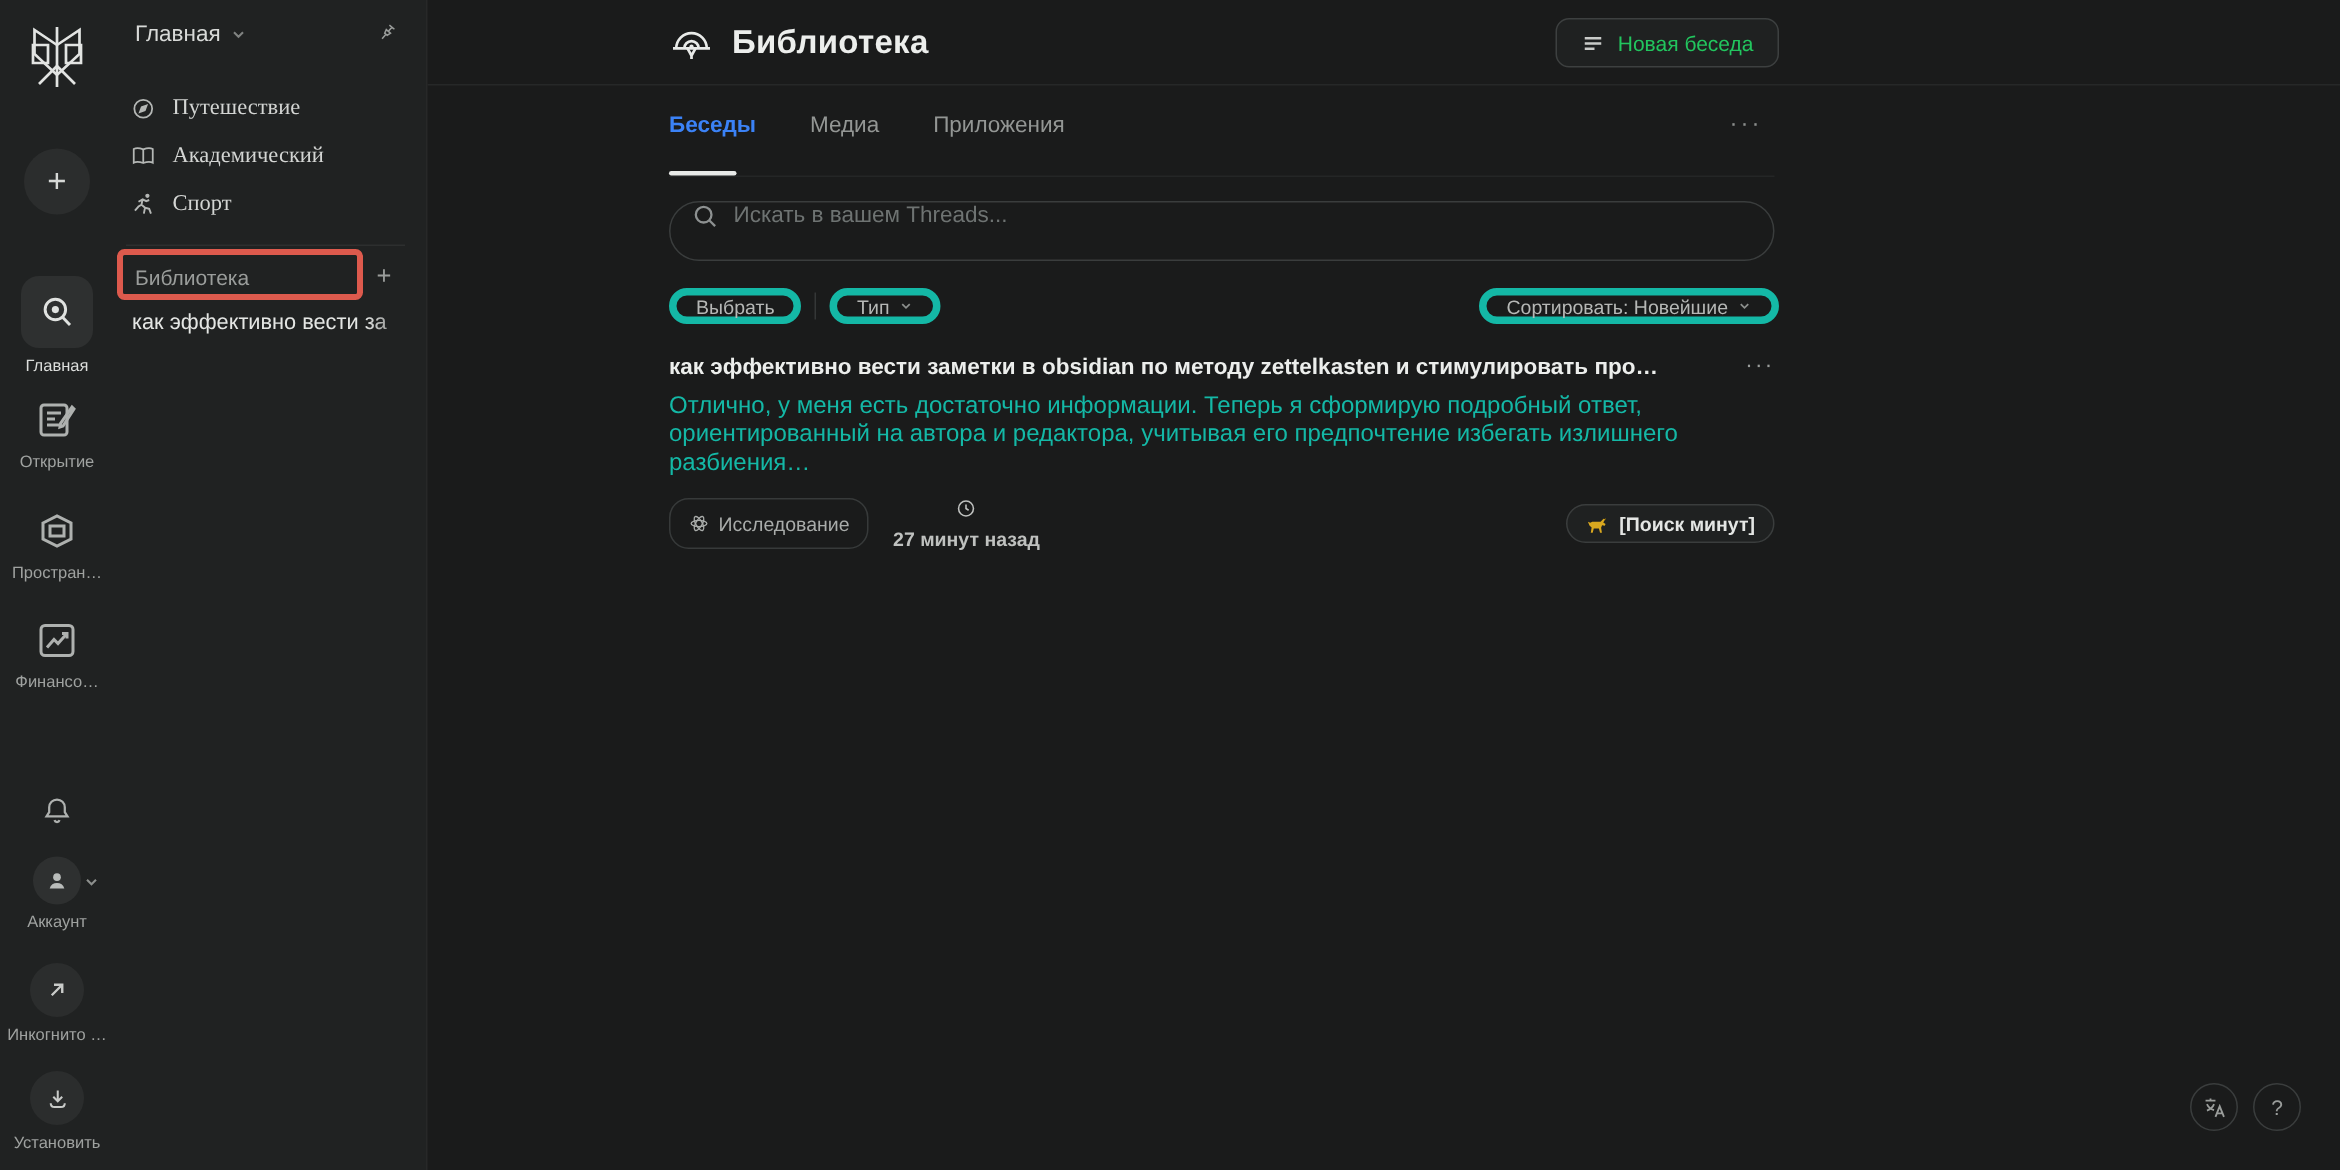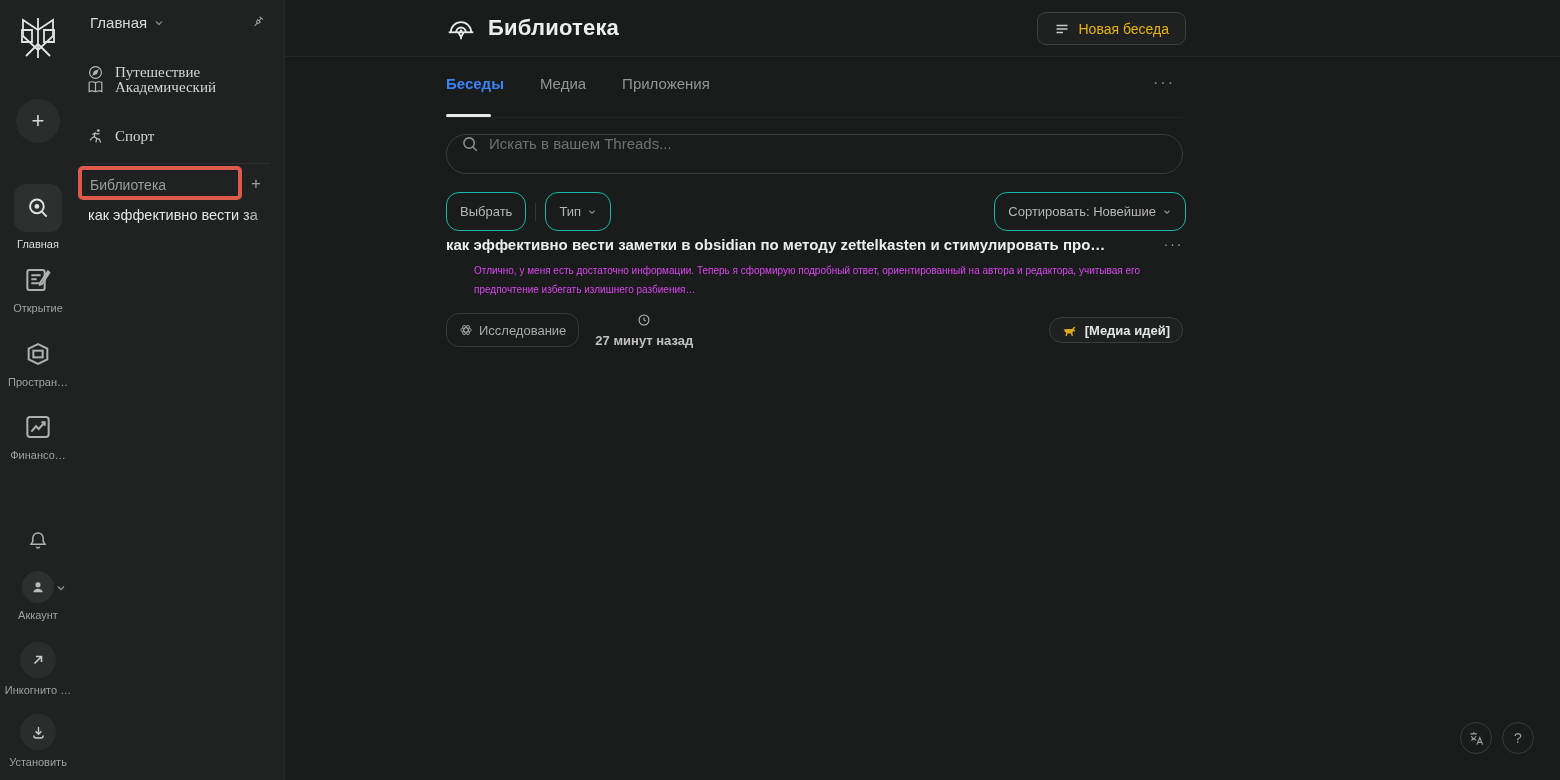--- a/index.html
+++ b/index.html
@@ -45,21 +45,21 @@
   
   .main { position:absolute; left:285px; top:0; right:0; bottom:0; background:#1a1b1b; }
   .main-header { position:absolute; left:0; right:0; top:0; height:57px; border-bottom:1px solid #262828; }
   .header-inner { position:absolute; left:161px; top:14px; display:flex; align-items:center; gap:12px; }
   .page-title { font-size:22px; font-weight:700; color:#eceeec; letter-spacing:0.2px; }
   .new-thread-btn {
     position:absolute; right:374px; top:12px; height:33px; padding:0 16px;
     border:1px solid #3d4040; border-radius:9px; background:#1f2121;
     display:flex; align-items:center; gap:8px; cursor:pointer;
   }
-  .new-thread-btn span { font-size:14px; color:#eab308; }
+  .new-thread-btn span { font-size:14px; color:#22c55e; }
 
   .tabs-row { position:absolute; left:161px; top:75px; display:flex; gap:36px; }
   .tab-inactive { font-size:15px; color:#939694; cursor:pointer; }
   .tab-active { font-size:15px; color:#3b82f6; font-weight:700; cursor:pointer; }
   .tabs-border { position:absolute; left:161px; top:117px; width:737px; height:1px; background:#242626; }
   .tab-underline { position:absolute; left:161px; top:114px; width:45px; height:3px; border-radius:2px; background:#e8eae8; }
   .tabs-more { position:absolute; left:868px; top:74px; font-size:16px; color:#8a8d8b; letter-spacing:2px; cursor:pointer; }
 
   .search-bar {
     position:absolute; left:161px; top:134px; width:737px; height:40px;
@@ -67,32 +67,32 @@
     display:flex; align-items:flex-start; padding:0 14px; gap:10px;
   }
   .search-bar input {
     flex:1; background:transparent; border:none; outline:none;
     font-size:15px; color:#d8dad8; font-family:"Liberation Sans", sans-serif;
   }
   .search-bar input::placeholder { color:#6e7372; }
 
   .filter-row { position:absolute; left:161px; top:192px; display:flex; align-items:center; gap:9px; }
   .pill {
-    height:39px; padding:0 13px; border:1px solid #14b8a6; border-radius:13px;
+    height:24px; padding:0 13px; border:5px solid #14b8a6; border-radius:13px;
     display:flex; align-items:center; gap:6px; cursor:pointer; background:transparent;text-align:center;
   }
   .pill span { font-size:13px; color:#b6b8b6; white-space:nowrap; }
   .vdivider { width:1px; height:18px; background:#343737; }
   .sort-pill { position:absolute; right:374px; top:192px; }
 
   .thread-item { position:absolute; left:161px; top:236px; width:737px; cursor:pointer; }
   .thread-title-row { display:flex; align-items:flex-start; }
   .thread-title { font-size:15px; font-weight:700; color:#eceeec; white-space:nowrap; overflow:hidden; max-width:700px; }
   .thread-menu { margin-left:auto; font-size:15px; color:#9a9d9b; letter-spacing:1.5px; line-height:15px; cursor:pointer; }
-  .thread-snippet { margin-top:8px; width:700px; font-size:10px; line-height:19px; color:#d946ef;margin-left:28px; }
+  .thread-snippet { margin-top:8px; width:700px; font-size:16px; line-height:19px; color:#14b8a6; }
   .thread-meta { position:relative; margin-top:18px; height:26px; display:flex; align-items:center; gap:16px; }
   .badge-pill { height:25px; padding:16px 12px; border:1px solid #373a3a; border-radius:13px; display:flex; align-items:center; gap:6px; }
   .badge-pill span { font-size:13px; color:#a9acaa; }
   .time-group { display:flex; align-items:center; gap:6px;flex-direction:column; }
   .time-group span { font-size:13px; font-weight:700; color:#bfc1bf; }
   .tag-pill {
     position:absolute; right:0; top:0; height:26px; padding:0 12px;
     border:1px solid #3a3d3d; border-radius:13px; background:#1f2121;
     display:flex; align-items:center; gap:7px; cursor:pointer;
   }
@@ -218,21 +218,21 @@
   </div>
 
   <div class="space-item" style="top:63px;">
     <svg width="19" height="19" viewBox="0 0 24 24" fill="none" stroke="#b4b7b5" stroke-width="1.5">
       <circle cx="12" cy="12" r="7.5"></circle>
       <path d="M9.2 14.8l1.5-4.1 4.1-1.5-1.5 4.1z" fill="#b4b7b5"></path>
     </svg>
     <span class="space-label">Путешествие</span>
   </div>
 
-  <div class="space-item" style="top:78px;">
+  <div class="space-item" style="top:95px;">
     <svg width="19" height="19" viewBox="0 0 24 24" fill="none" stroke="#b4b7b5" stroke-width="1.5">
       <path d="M4 5.5c2-1.1 4.5-1.1 8 .3 3.5-1.4 6-1.4 8-.3V17c-2-1.1-4.5-1.1-8 .3-3.5-1.4-6-1.4-8-.3z"></path>
       <path d="M12 5.8V17.3"></path>
     </svg>
     <span class="space-label">Академический</span>
   </div>
 
   <div class="space-item" style="top:127px;">
     <svg width="19" height="19" viewBox="0 0 24 24" fill="none" stroke="#b4b7b5" stroke-width="1.6">
       <circle cx="15.5" cy="4.5" r="1.8" fill="#b4b7b5" stroke="none"></circle>
@@ -330,21 +330,21 @@
           <circle cx="12" cy="12" r="8.5"></circle>
           <path d="M12 7.5V12l3 2"></path>
         </svg>
         <span>27 минут назад</span>
       </div>
       <div class="tag-pill">
         <svg width="16" height="13" viewBox="0 0 20 16">
           <path fill="#d9a81f" d="M2 6l2 .8 1.6-.8h7l2.4-2.6 1.4.4-1.6 2.8 1.9 1.2-.6 1.4-2.3-.3-.8 2.1.7 4h-1.6l-.9-3.4H6.9L6 15H4.4l.7-4.2L3.3 9z"></path>
           <circle cx="16.6" cy="3.6" r=".6" fill="#7a5c06"></circle>
         </svg>
-        <span>[Медиа идей]</span>
+        <span>[Поиск минут]</span>
       </div>
     </div>
   </div>
 
   <div class="corner-btn corner-translate">
     <svg width="17" height="17" viewBox="0 0 18 18" fill="none" stroke="#9a9d9b" stroke-width="1.3">
       <path d="M2.5 4h7M6 2.5V4M3.5 6.5c1 2.2 3.2 3.7 5 4.2M8.5 6.5c-.8 2-2.8 3.7-5 4.5"></path>
       <path d="M9.5 15.5L12.5 8l3 7.5M10.6 13h3.8"></path>
     </svg>
   </div>

